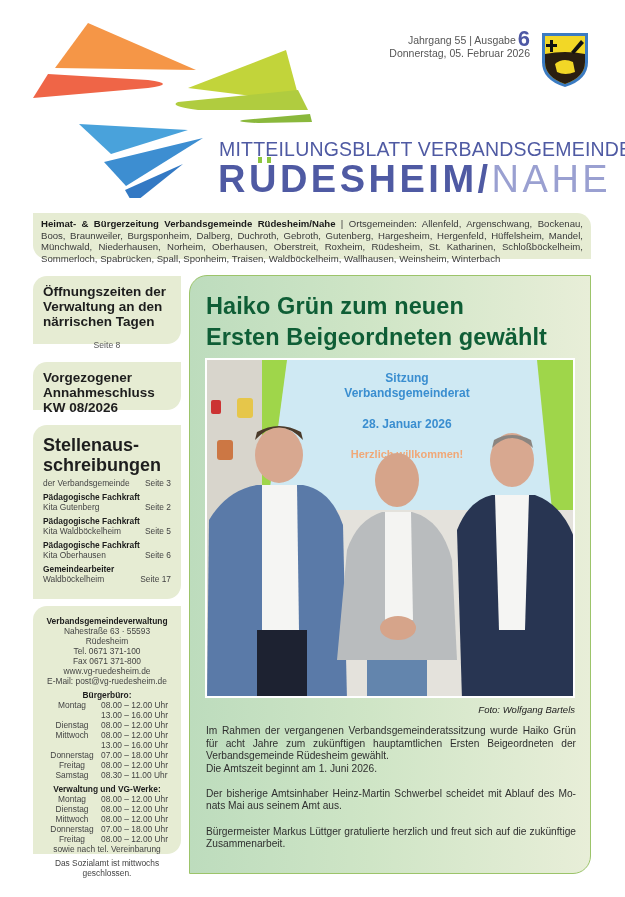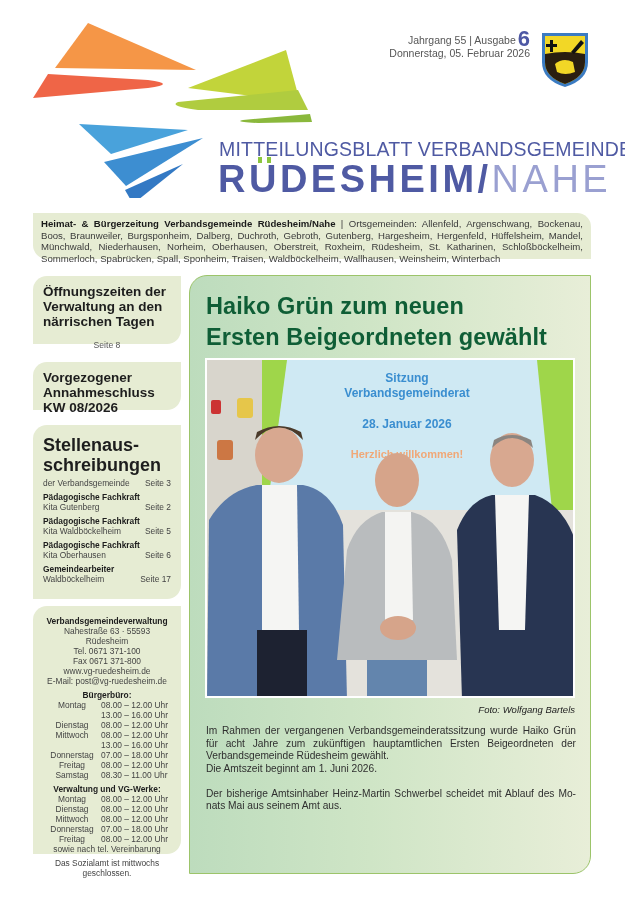--- a/index.html
+++ b/index.html
@@ -241,14 +241,15 @@
       <path d="M288 135 L322 135 L318 270 L292 270 Z" fill="#f5f5f3"></path>
     </svg>
   </div>
 
   <div class="credit">Foto: Wolfgang Bartels</div>
 
   <div class="body">
     <p class="tight">Im Rahmen der vergangenen Verbandsgemeinderatssitzung wurde Haiko Grün für acht Jahre zum zukünftigen hauptamtlichen Ersten Beigeordneten der Verbands­gemeinde Rüdesheim gewählt.</p>
     <p>Die Amtszeit beginnt am 1. Juni 2026.</p>
     <p>Der bisherige Amtsinhaber Heinz-Martin Schwerbel scheidet mit Ablauf des Mo­nats Mai aus seinem Amt aus.</p>
+    <p>Bürgermeister Markus Lüttger gratulierte herzlich und freut sich auf die zukünftige Zusammenarbeit.</p>
   </div>
 </div>
 
 </body></html>

